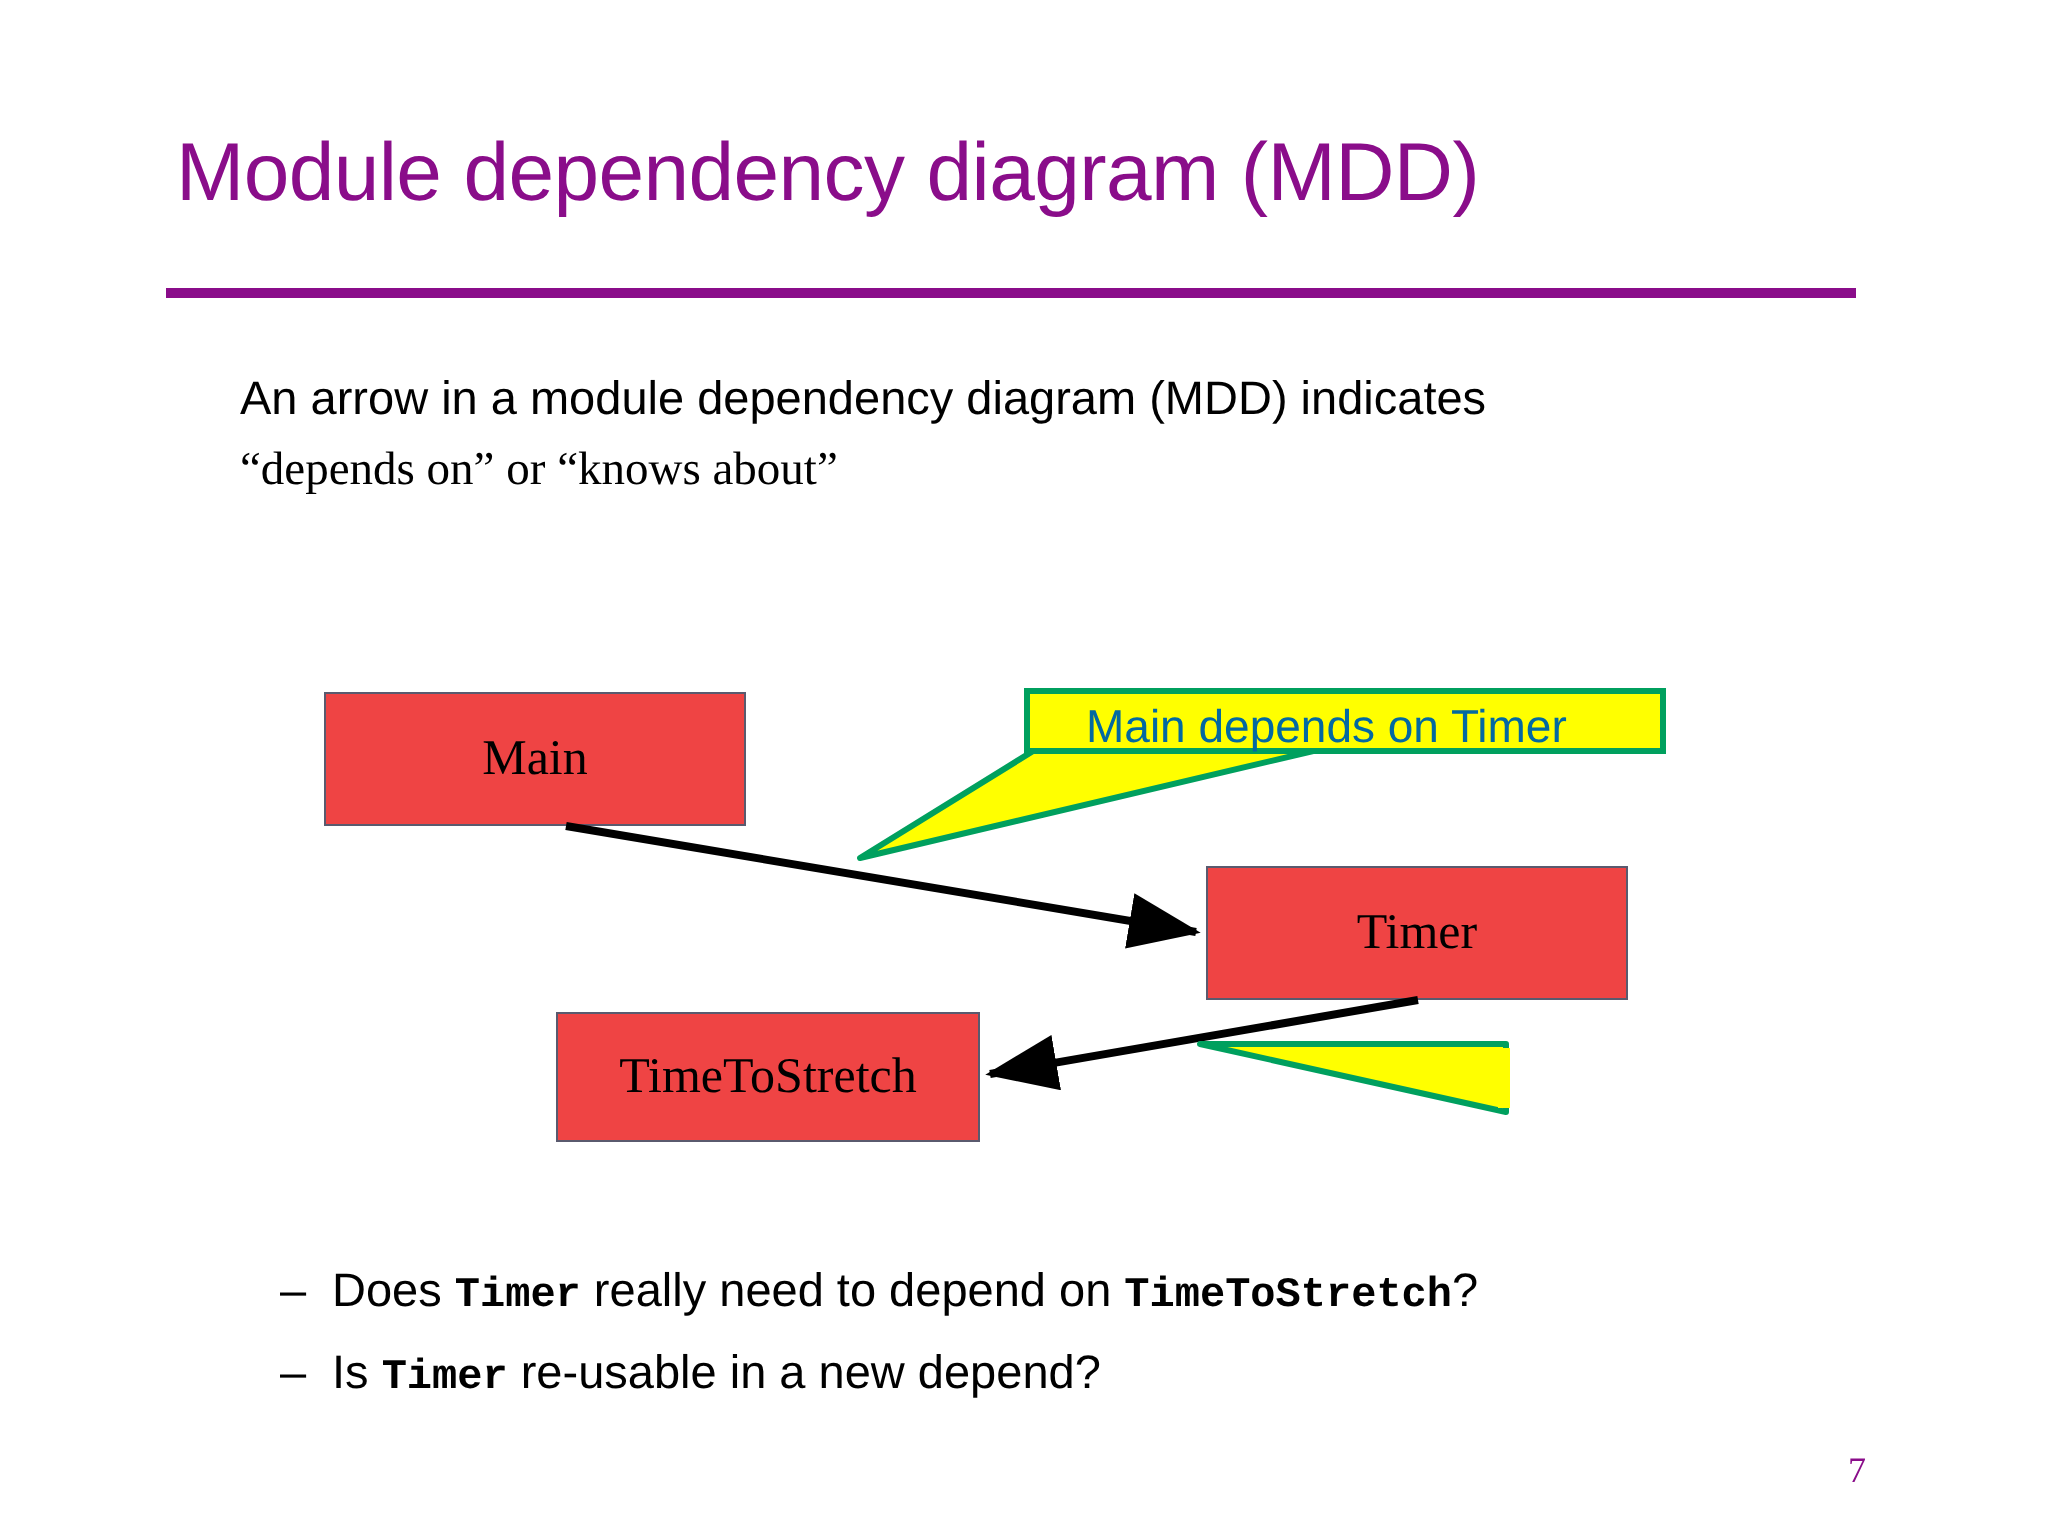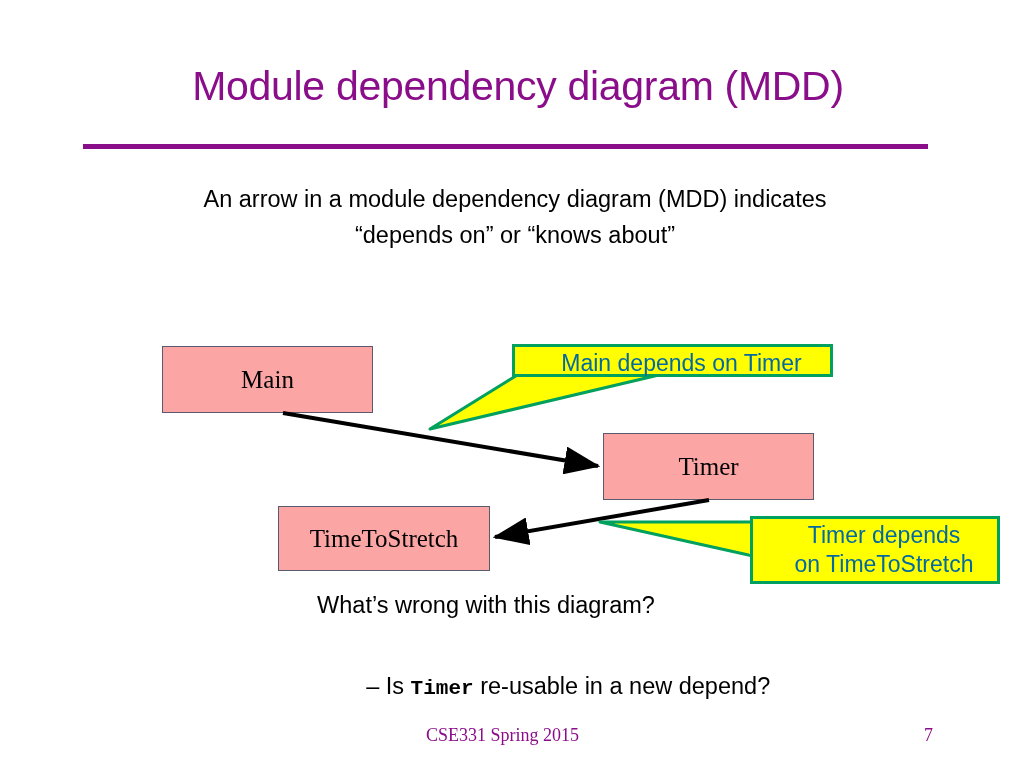--- a/index.html
+++ b/index.html
@@ -11,21 +11,20 @@
     height: 768px;
     background: #ffffff;
     font-family: "Liberation Sans", sans-serif;
     overflow: hidden;
   }
   #slide {
     position: relative;
     width: 1024px;
     height: 768px;
     background: #ffffff;
-    text-align: center;
   }
 
   
   #title {
     position: absolute;
     left: 88px;
     top: 63px;
     width: 860px;
     font-family: "Liberation Sans", sans-serif;
     font-size: 41px;
@@ -45,39 +44,39 @@
 
   
   .body-text {
     position: absolute;
     font-family: "Liberation Sans", sans-serif;
     color: #000000;
     font-size: 23.5px;
     line-height: 30px;
   }
   #lead-1 { left: 120px; top: 184px; width: 790px; }
-  #lead-2 { left: 120px; top: 220px; width: 790px; }
+  #lead-2 { left: 120px; top: 220px; width: 790px; font-family: Liberation Serif, serif; }
   #sub-1  { left: 140px; top: 262px; width: 790px; }
   #sub-1 .dash { display: inline-block; width: 26px; }
 
   #q-main  { left: 86px;  top: 590px; width: 800px; }
   #q-sub-1 { left: 140px; top: 630px; width: 850px; }
   #q-sub-2 { left: 140px; top: 671px; width: 850px; }
   #q-sub-1 .dash, #q-sub-2 .dash { display: inline-block; width: 26px; }
   code.mono {
     font-family: "Liberation Mono", "DejaVu Sans Mono", monospace;
     font-size: 21px;
     font-weight: bold;
     color: #000000;
   }
 
   
   .mod-box {
     position: absolute;
-    background: #fca5a5;
+    background: #ef4444;
     border: 1px solid #5a5a6e;
     box-sizing: border-box;
     display: flex;
     align-items: center;
     justify-content: center;
     font-family: "Liberation Serif", serif;
     font-size: 25px;
     color: #000000;
   }
   #box-main          { left: 162px; top: 346px; width: 211px; height: 67px; }
@@ -152,24 +151,19 @@
 
     <line x1="283" y1="413" x2="598" y2="466" stroke="#000000" stroke-width="4" marker-end="url(#arrowhead)"></line>
 
     <line x1="709" y1="500" x2="495" y2="537" stroke="#000000" stroke-width="4" marker-end="url(#arrowhead)"></line>
 
     <polygon points="753,522 753,556 600,522" fill="#ffff00" stroke="#00a05e" stroke-width="3" stroke-linejoin="round"></polygon>
     <rect x="749" y="524" width="6" height="30" fill="#ffff00"></rect>
   </svg>
 
   <div class="callout" id="callout-1"><span>Main depends on Timer</span></div>
-  <div class="callout" id="callout-2">
-      <div>Timer depends</div>
-      <div>on TimeToStretch</div>
-    </div>
 
-  <div class="body-text" id="q-main">What’s wrong with this diagram?</div>
+  <div class="body-text" id="q-sub-1"><span class="dash">–</span><span>Does </span><code class="mono">Timer</code><span> really need to depend on </span><code class="mono">TimeToStretch</code><span>?</span></div>
   <div class="body-text" id="q-sub-2"><span class="dash">–</span><span>Is </span><code class="mono">Timer</code><span> re-usable in a new depend?</span></div>
 
-  <div class="footer-text" id="footer-course">CSE331 Spring 2015</div>
   <div class="footer-text" id="footer-page">7</div>
 
 </div>
 
 </body></html>

